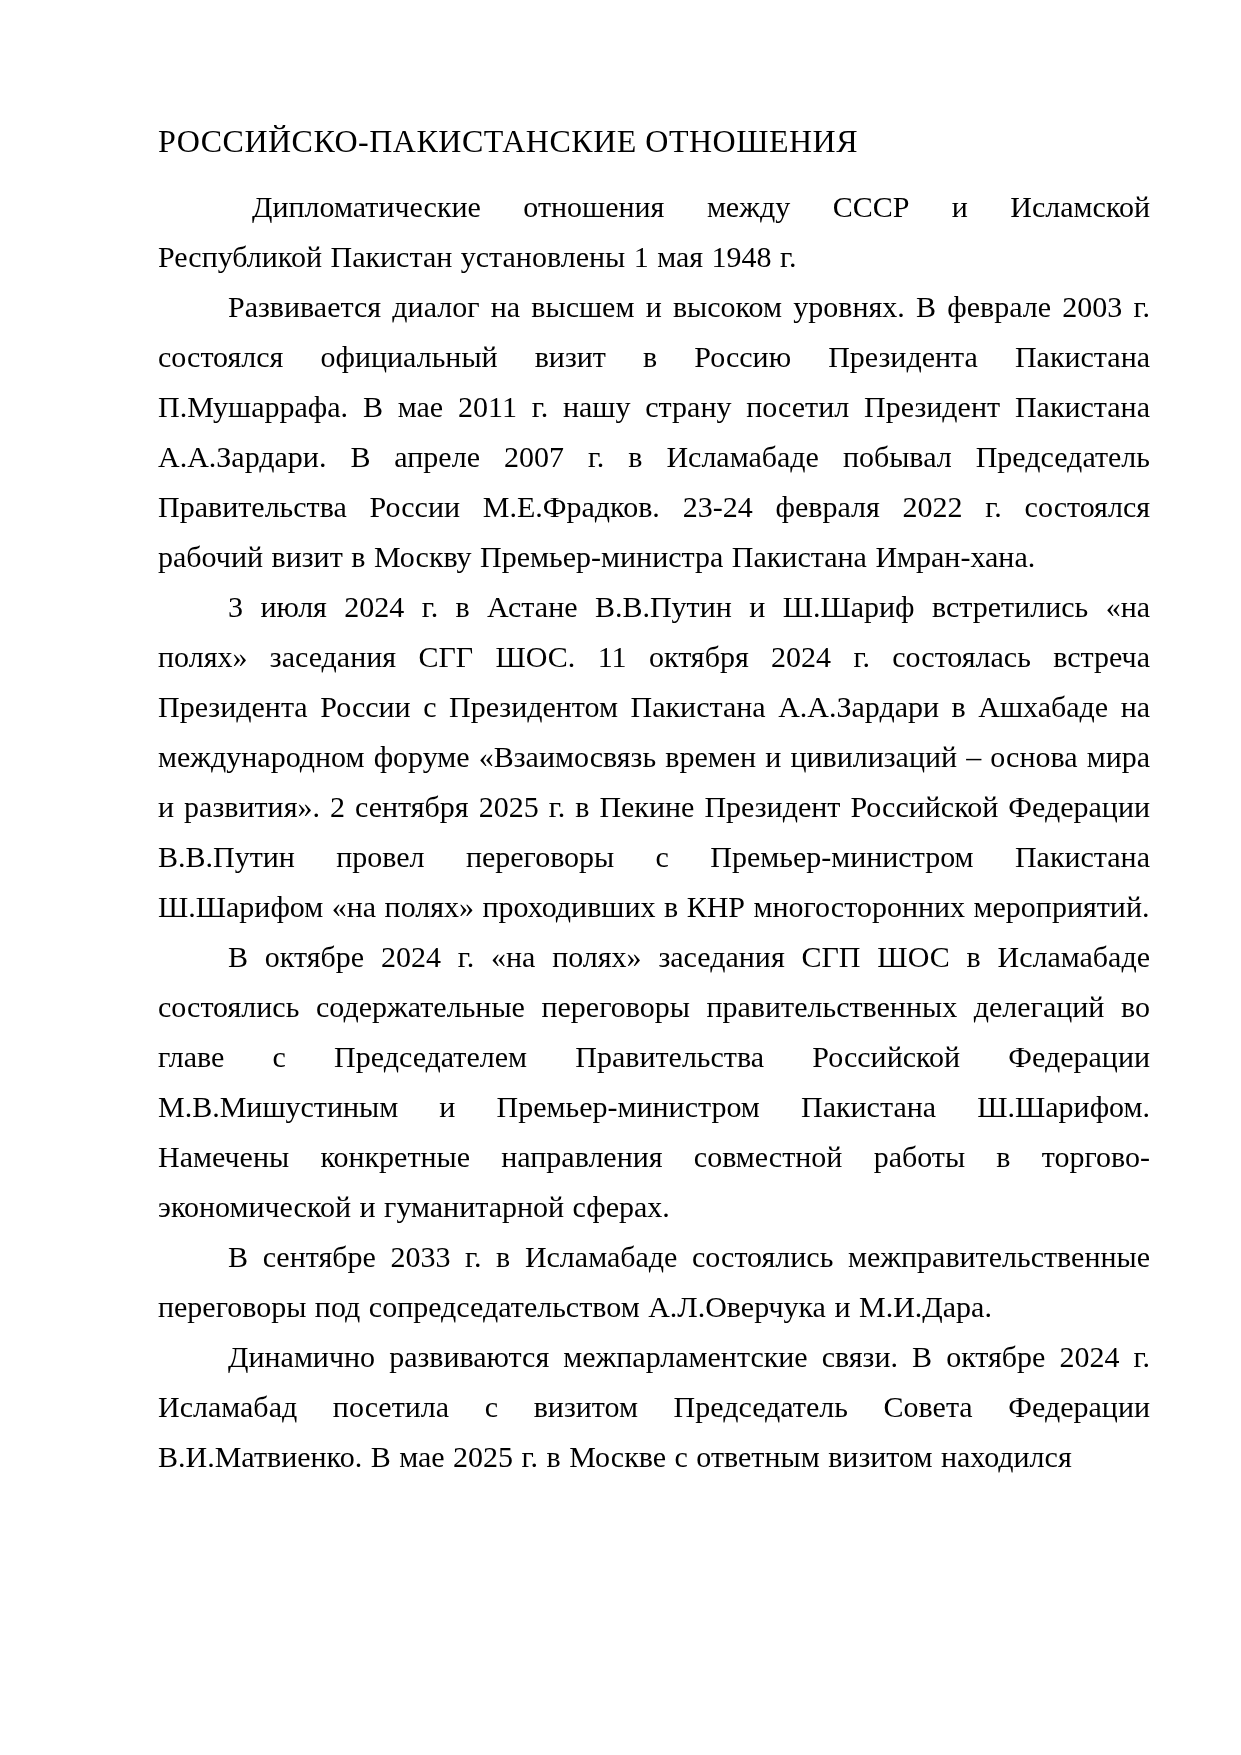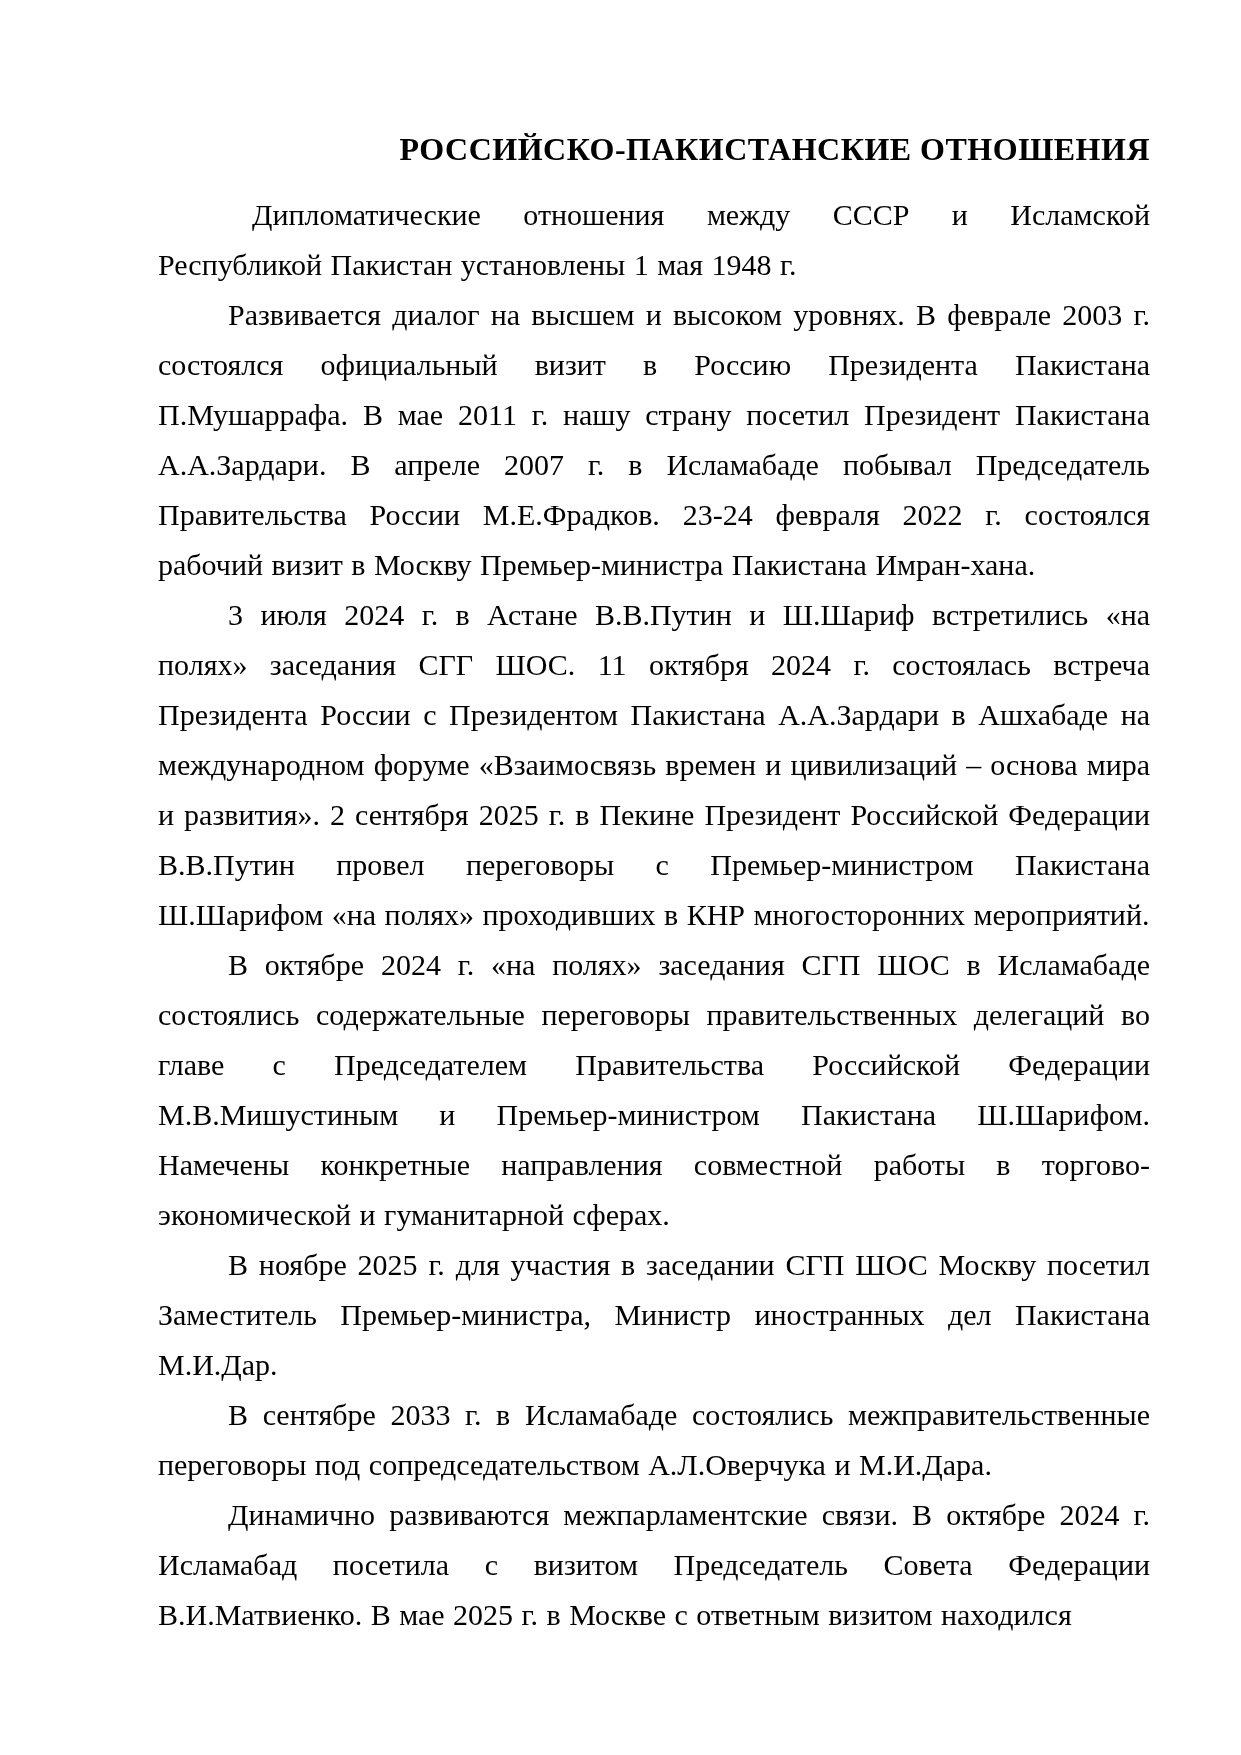--- a/index.html
+++ b/index.html
@@ -15,24 +15,24 @@
     background: #ffffff;
     color: #000000;
     font-family: "Liberation Serif", "DejaVu Serif", serif;
     font-size: 30px;
     box-sizing: border-box;
     padding: 108px 91px 0 158px;
     overflow: hidden;
   }
   .doc-title {
     font-size: 32px;
-    font-weight: bold;
-    text-align: right;
+    font-weight: normal;
+    text-align: left;
     line-height: 50px;
-    margin: 16px 0 4px 0;
+    margin: 8px 0 4px 0;
     letter-spacing: 0.5px;
   }
   .para {
     margin: 0;
     text-align: justify;
     line-height: 50px;
     text-indent: 70px;
     word-spacing: 1px;
   }
   .para.first {
@@ -42,16 +42,15 @@
 </style>
 </head>
 <body>
 
 <div class="page">
   <h1 class="doc-title">РОССИЙСКО-ПАКИСТАНСКИЕ ОТНОШЕНИЯ</h1>
   <p class="para first">Дипломатические отношения между СССР и Исламской Республикой Пакистан установлены 1 мая 1948 г.</p>
   <p class="para">Развивается диалог на высшем и высоком уровнях. В феврале 2003 г. состоялся официальный визит в Россию Президента Пакистана П.Мушаррафа. В мае 2011 г. нашу страну посетил Президент Пакистана А.А.Зардари. В апреле 2007 г. в Исламабаде побывал Председатель Правительства России М.Е.Фрадков. 23-24 февраля 2022 г. состоялся рабочий визит в Москву Премьер-министра Пакистана Имран-хана.</p>
   <p class="para">3 июля 2024 г. в Астане В.В.Путин и Ш.Шариф встретились «на полях» заседания СГГ ШОС. 11 октября 2024 г. состоялась встреча Президента России с Президентом Пакистана А.А.Зардари в Ашхабаде на международном форуме «Взаимосвязь времен и цивилизаций – основа мира и развития». 2 сентября 2025 г. в Пекине Президент Российской Федерации В.В.Путин провел переговоры с Премьер-министром Пакистана Ш.Шарифом «на полях» проходивших в КНР многосторонних мероприятий.</p>
   <p class="para">В октябре 2024 г. «на полях» заседания СГП ШОС в Исламабаде состоялись содержательные переговоры правительственных делегаций во главе с Председателем Правительства Российской Федерации М.В.Мишустиным и Премьер-министром Пакистана Ш.Шарифом. Намечены конкретные направления совместной работы в торгово-экономической и гуманитарной сферах.</p>
-  <p class="para">В ноябре 2025 г. для участия в заседании СГП ШОС Москву посетил Заместитель Премьер-министра, Министр иностранных дел Пакистана М.И.Дар.</p>
   <p class="para">В сентябре 2033 г. в Исламабаде состоялись межправительственные переговоры под сопредседательством А.Л.Оверчука и М.И.Дара.</p>
   <p class="para">Динамично развиваются межпарламентские связи. В октябре 2024 г. Исламабад посетила с визитом Председатель Совета Федерации В.И.Матвиенко. В мае 2025 г. в Москве с ответным визитом находился</p>
 </div>
 
 </body></html>

